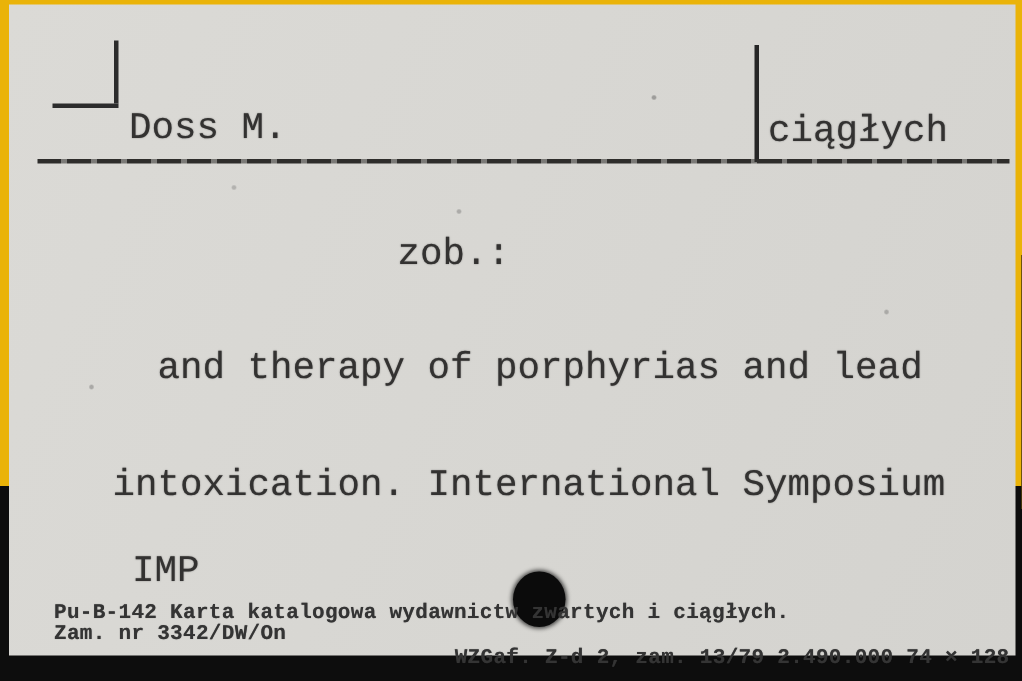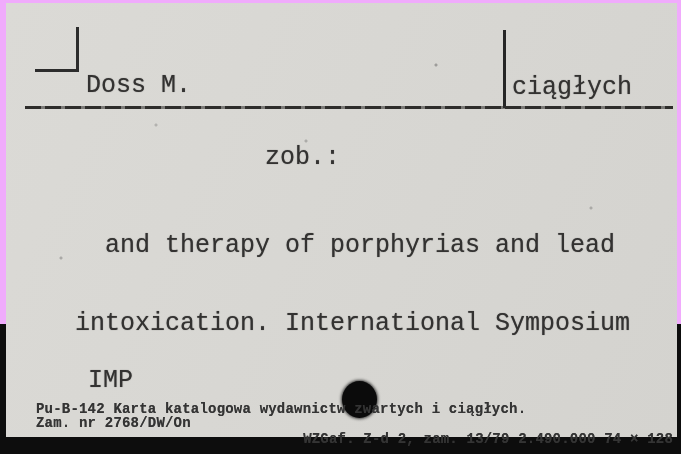--- a/index.html
+++ b/index.html
@@ -5,21 +5,21 @@
   html, body {
     margin: 0; padding: 0;
     width: 681px; height: 454px;
     background: #0d0d0d;
     overflow: hidden;
     font-family: "Liberation Sans", sans-serif;
   }
   .scan-frame {
     position: relative;
     width: 681px; height: 324px;
-    background: #f0abfc;
+    background: #eab308;
   }
   .card {
     position: absolute;
     left: 6px; top: 3px;
     width: 671px; height: 434px;
     background:
       radial-gradient(circle 2px at 430px 62px, rgba(70,70,70,.40) 0 1px, transparent 2px),
       radial-gradient(circle 2px at 300px 138px, rgba(70,70,70,.30) 0 1px, transparent 2px),
       radial-gradient(circle 2px at 585px 205px, rgba(70,70,70,.30) 0 1px, transparent 2px),
       radial-gradient(circle 2px at 150px 122px, rgba(80,80,80,.28) 0 1px, transparent 2px),
@@ -49,21 +49,21 @@
   }
   
   .header-rule {
     position: absolute; left: 19px; top: 103px;
     width: 648px; height: 3px;
     background: repeating-linear-gradient(90deg,
       #2e2d2b 0 16px, rgba(46,45,43,.55) 16px 20px);
   }
   .author { left: 80px; top: 70px; }
   .card-type { left: 506px; top: 72px; }
-  .zob { left: 259px; top: 142px; }
+  .zob { left: 259px; top: 154px; }
   .body-block { left: 69px; top: 178px; }
   .imp { left: 42px; top: 365px; margin-left: 40px; }
   
   .punch-hole {
     position: absolute; left: 336px; top: 378px;
     width: 35px; height: 37px;
     background: #0b0b0b;
     border-radius: 50%;
     box-shadow: 0 0 3px 1px rgba(11,11,11,.75);
   }
@@ -111,18 +111,18 @@
       
       
     </div>
 
     <div class="tw imp">IMP</div>
 
     <div class="punch-hole"></div>
 
     <div class="print print-line1">Pu-B-142 Karta katalogowa wydawnictw zwartych i ciągłych.</div>
 
-    <div class="print print-line2-left">Zam. nr 2768/DW/On</div>
+    <div class="print print-line2-left">Zam. nr 3342/DW/On</div>
 
     <div class="print print-line2-right">WZGaf. Z-d 2, zam. 13/79 2.490.000 74 × 128</div>
 
   </div>
 </div>
 
 </body></html>

